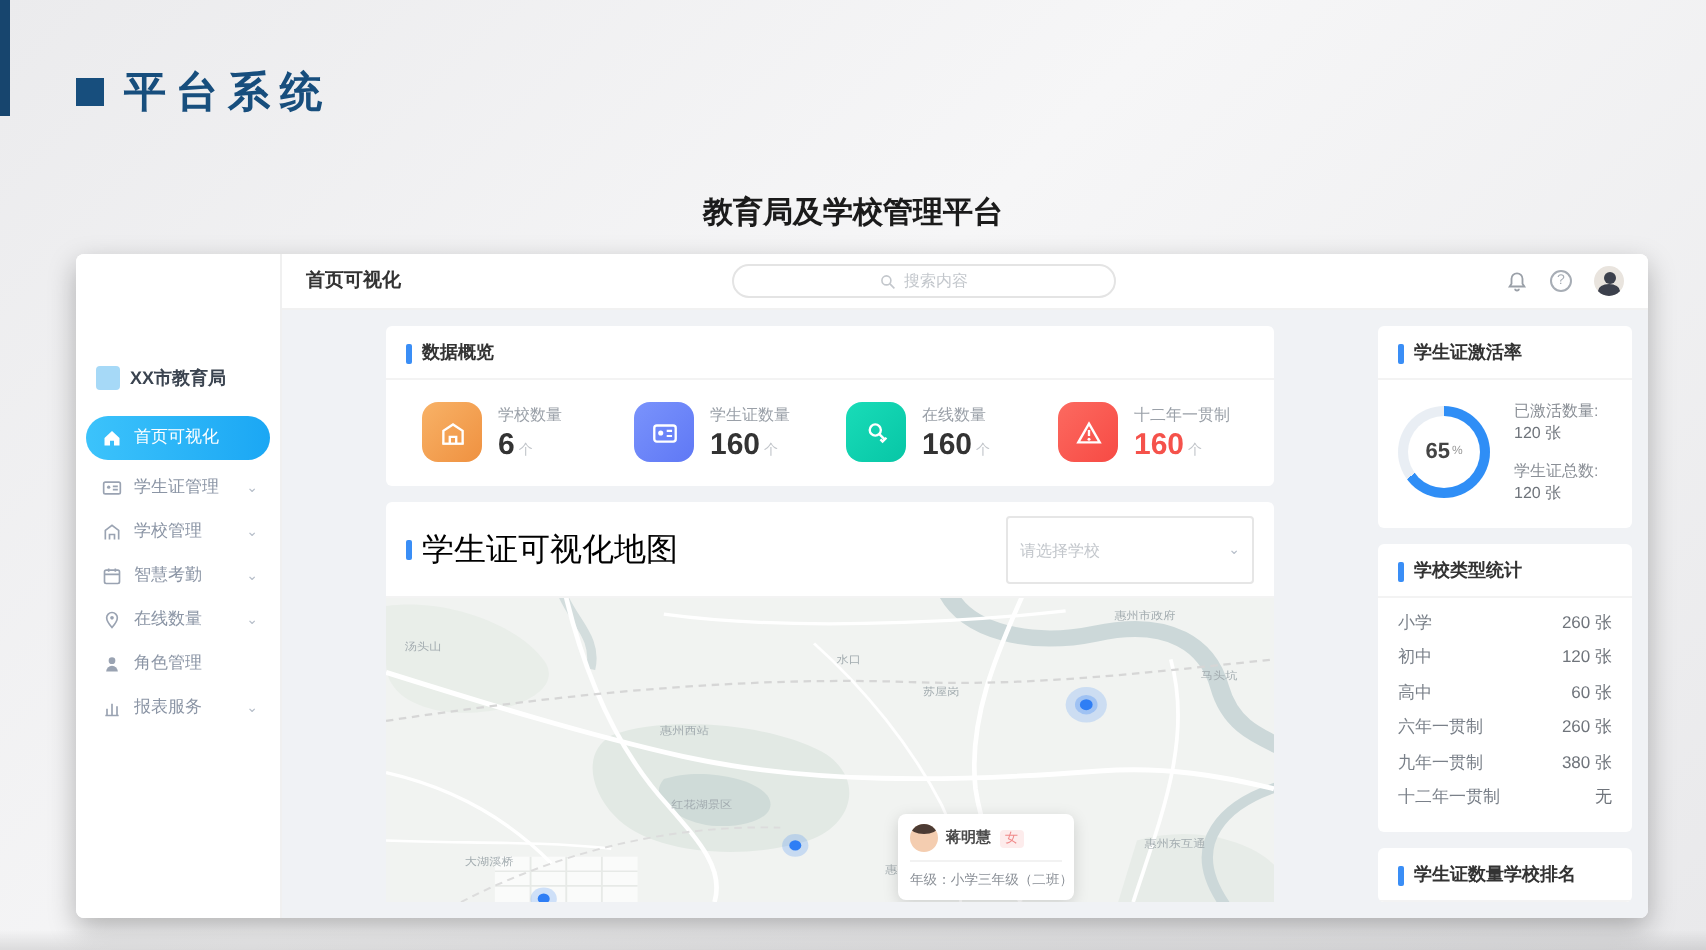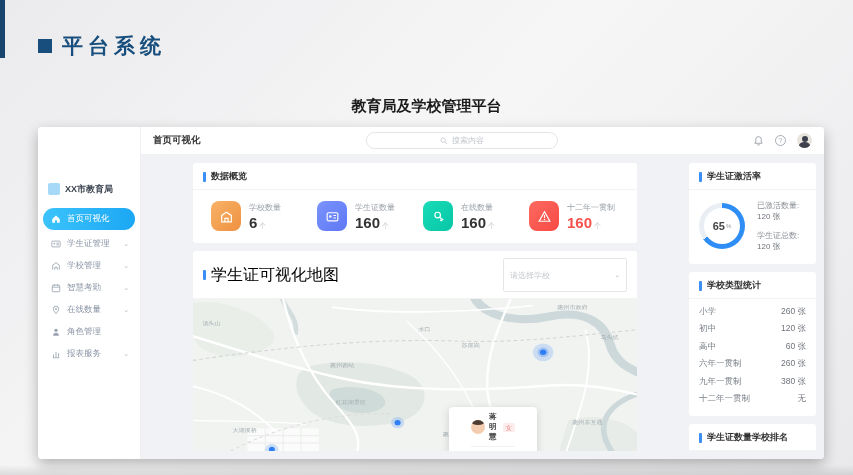--- a/index.html
+++ b/index.html
@@ -83,21 +83,21 @@
   .map-card { flex:1; display:flex; flex-direction:column; min-height:0; }
   .map-head { display:flex; align-items:center; padding:7px 10px 6px; border-bottom:1px solid #f3f3f3; }
   .school-select { margin-left:auto; width:124px; height:17px; border:1px solid #e6e6e6; border-radius:2px;
     display:flex; align-items:center; padding:16px 6px; font-size:8px; color:#c3c7cc; cursor:pointer; }
   .school-select .sel-chev { margin-left:auto; font-size:7px; color:#b7bfca; }
   .map-wrap { flex:1; position:relative; overflow:hidden; min-height:0; }
   .map-wrap svg.map { position:absolute; inset:0; width:100%; height:100%; }
   .map-label { font-size:6.5px; fill:#a3acb0; }
 
   .popup { position:absolute; left:256px; top:108px; width:88px; background:#fff; border-radius:4px;
-    box-shadow:0 2px 8px rgba(0,0,0,.15); padding:5px 22px 5px; }
+    box-shadow:0 2px 8px rgba(0,0,0,.15); padding:5px 6px 5px; }
   .popup-row1 { display:flex; align-items:center; gap:4px; padding-bottom:4px; border-bottom:1px solid #f2f2f2; }
   .pavatar { width:14px; height:14px; border-radius:50%; background:#f4cdb0; position:relative; overflow:hidden; flex:none; }
   .pavatar::before { content:""; position:absolute; left:0; top:-2px; width:14px; height:7px; border-radius:50%; background:#4c3b33; }
   .pname { font-size:7.5px; font-weight:bold; color:#4a4a4a; }
   .pgender { font-size:6.5px; color:#f08a8a; background:#fdecec; border-radius:2px; padding:0 3px; line-height:9px; }
   .pgrade { font-size:6.8px; color:#8a8f96; padding-top:4px; white-space:nowrap; }
 
   
   .act-body { display:flex; align-items:center; padding:10px 10px 12px; gap:12px; }
   .donut { width:46px; height:46px; border-radius:50%; flex:none; position:relative;

